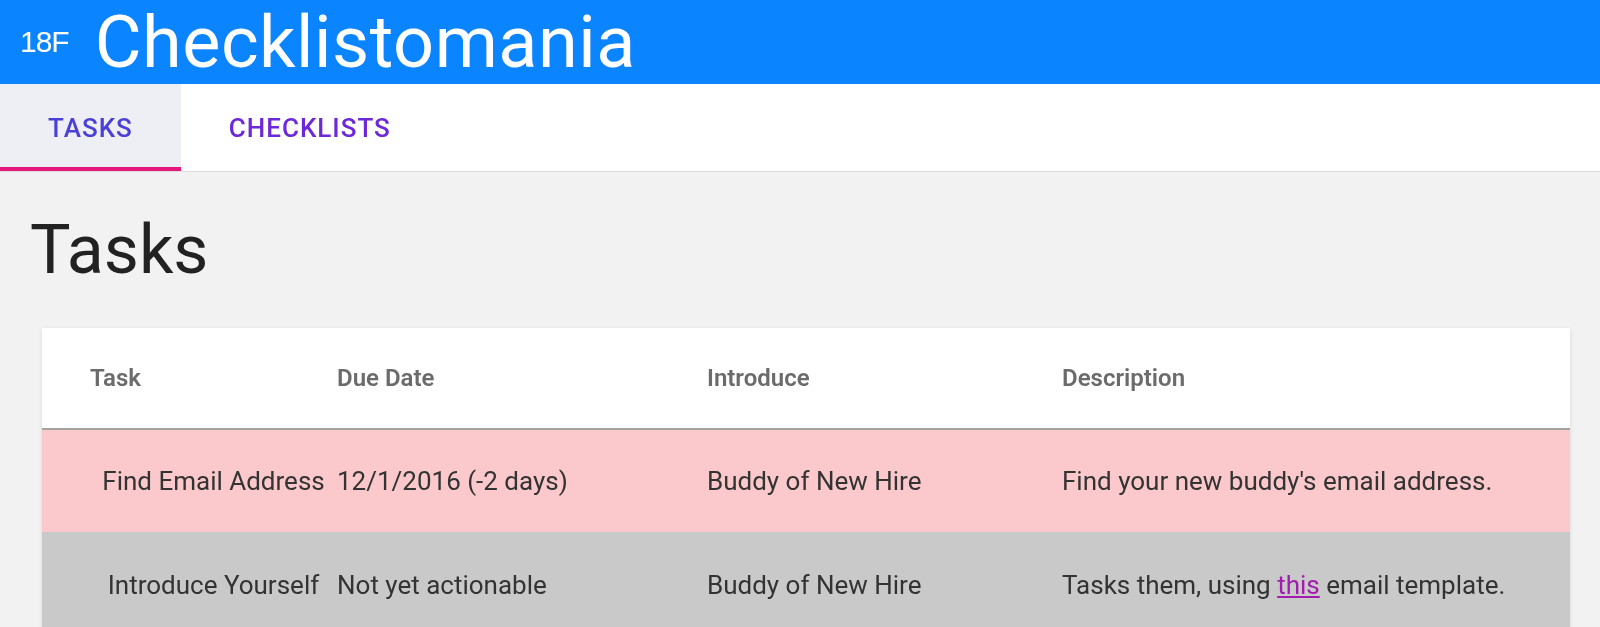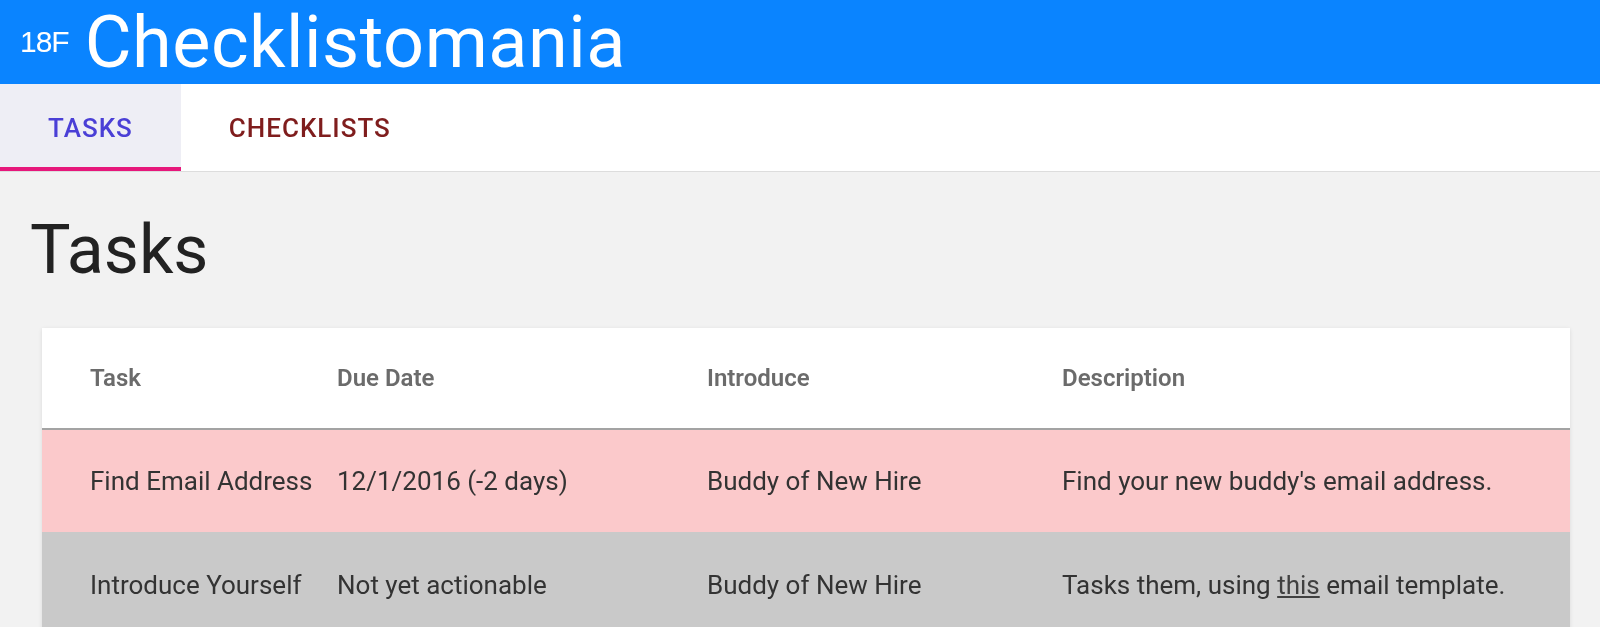--- a/index.html
+++ b/index.html
@@ -14,21 +14,21 @@
     background: #0a84ff;
     height: 84px;
     display: flex;
     align-items: center;
     padding-left: 20px;
     color: #fff;
   }
   .logo {
     display: flex;
     align-items: center;
-    gap: 16px;
+    gap: 26px;
   }
   .logo-mark {
     font-size: 30px;
     font-weight: 300;
     letter-spacing: -1px;
     font-family: "Helvetica Neue", Arial, sans-serif;
   }
   .app-title {
     font-size: 72px;
     font-weight: 400;
@@ -40,21 +40,21 @@
     border-bottom: 1px solid #ddd;
     height: 88px;
   }
   .tab {
     padding: 0 48px;
     display: flex;
     align-items: center;
     font-size: 26px;
     font-weight: 500;
     letter-spacing: 1px;
-    color: #7f1d1d;
+    color: #6d28d9;
     cursor: pointer;
     position: relative;
   }
   .tab.active {
     background: #eeeef5;
     color: #4a3fd6;
   }
   .tab.active::after {
     content: "";
     position: absolute;
@@ -102,26 +102,26 @@
   }
   .table th:first-child { padding-left: 48px; width: 295px; }
   .table th:nth-child(2) { width: 370px; }
   .table th:nth-child(3) { width: 355px; }
   .table th:nth-child(4) { }
   .table td {
     font-size: 26px;
     color: #333;
     padding: 36px 0;
   }
-  .table td:first-child { padding-left: 48px; }
+  .table td:first-child { padding-left: 48px; text-align: center; }
   .row-overdue { background: #fbc9cb; }
   .row-overdue td { border-bottom: 2px solid #c9c9c9; }
   .row-pending { background: #c9c9c9; }
   .link {
-    color: #404040;
+    color: #a21caf;
     text-decoration: underline;
     cursor: pointer;
   }
 </style>
 </head>
 <body>
 
 <div class="header">
   <div class="logo">
     <span class="logo-mark">18F</span>

